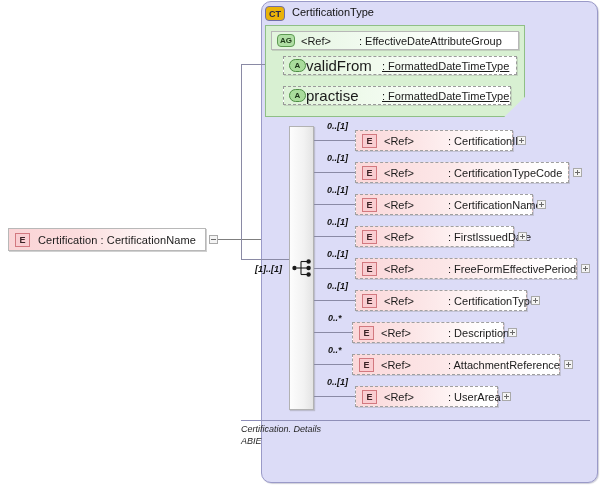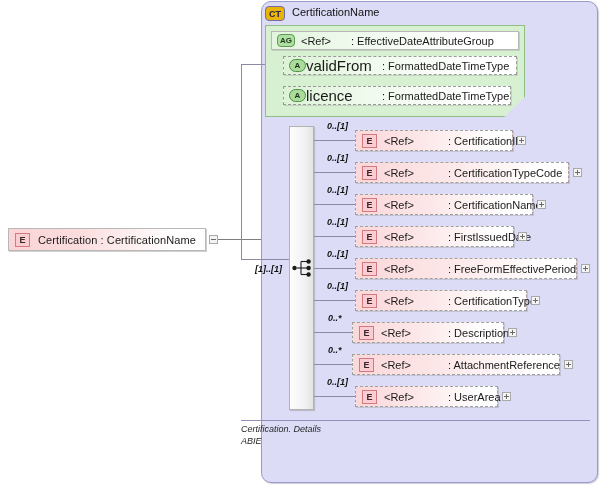--- a/index.html
+++ b/index.html
@@ -152,21 +152,21 @@
     font-weight: bold;
     color: #1f3a1b;
     flex: none;
   }
   #ag-row .ref-text {
     margin-left: 6px;
     font-size: 11px;
     white-space: nowrap;
   }
   #ag-row .type-text {
-    margin-left: 20px;
+    margin-left: 28px;
     font-size: 11px;
     white-space: nowrap;
   }
 
   .attr-row {
     position: absolute;
     height: 19px;
     background: linear-gradient(to right, #ddf2d7 0%, #effaec 35%, #ffffff 85%, #ffffff 100%);
     border: 1px dashed #9a9a9a;
     box-sizing: border-box;
@@ -191,20 +191,21 @@
     flex: none;
   }
   .attr-row .attr-name {
     font-size: 15px;
     white-space: nowrap;
   }
   .attr-row .attr-type {
     font-size: 11px;
     white-space: nowrap;
     position: absolute;
+    text-decoration: underline;
   }
   #attr-validfrom { left: 283px; top: 56px; width: 234px; }
   #attr-validto   { left: 283px; top: 86px; width: 228px; }
   #attr-validfrom .attr-type { left: 98px; }
   #attr-validto .attr-type   { left: 98px; }
 
   
   #sequence-box {
     position: absolute;
     left: 289px;
@@ -307,21 +308,21 @@
 <div id="root-element">
   <span class="badge-e">E</span>
   <span class="row-label">Certification : CertificationName</span>
 </div>
 <div id="root-expander" class="expander minus"></div>
 
 <div class="conn h dark" style="left:218px; top:239px; width:43px;"></div>
 
 <div id="ct-container"></div>
 <div id="ct-badge">CT</div>
-<div id="ct-title">CertificationName</div>
+<div id="ct-title">CertificationType</div>
 
 <div class="conn v" style="left:241px; top:64px; height:195px;"></div>
 <div class="conn h" style="left:241px; top:64px; width:31px;"></div>
 <div class="conn h" style="left:241px; top:259px; width:48px;"></div>
 
 <div class="conn v" style="left:272px; top:64px; height:32px;"></div>
 <div class="conn h" style="left:272px; top:65px; width:11px;"></div>
 <div class="conn h" style="left:272px; top:95px; width:11px;"></div>
 
 <div id="attr-group"></div>
@@ -333,21 +334,21 @@
 </div>
 
 <div id="attr-validfrom" class="attr-row">
   <span class="badge-a">A</span>
   <span class="attr-name">validFrom</span>
   <span class="attr-type">: FormattedDateTimeType</span>
 </div>
 
 <div id="attr-validto" class="attr-row">
   <span class="badge-a">A</span>
-  <span class="attr-name">licence</span>
+  <span class="attr-name">practise</span>
   <span class="attr-type">: FormattedDateTimeType</span>
 </div>
 
 <div id="sequence-box"></div>
 <div id="seq-card" class="seq-cardinality">[1]..[1]</div>
 <svg id="sequence-icon" viewBox="0 0 22 20">
   <circle cx="2.5" cy="10" r="2.2" fill="#1b1b1b"></circle>
   <line x1="4.5" y1="10" x2="9" y2="10" stroke="#1b1b1b" stroke-width="1.1"></line>
   <line x1="9" y1="3.5" x2="9" y2="16.5" stroke="#1b1b1b" stroke-width="1.1"></line>
   <line x1="9" y1="3.5" x2="15" y2="3.5" stroke="#1b1b1b" stroke-width="1.1"></line>

